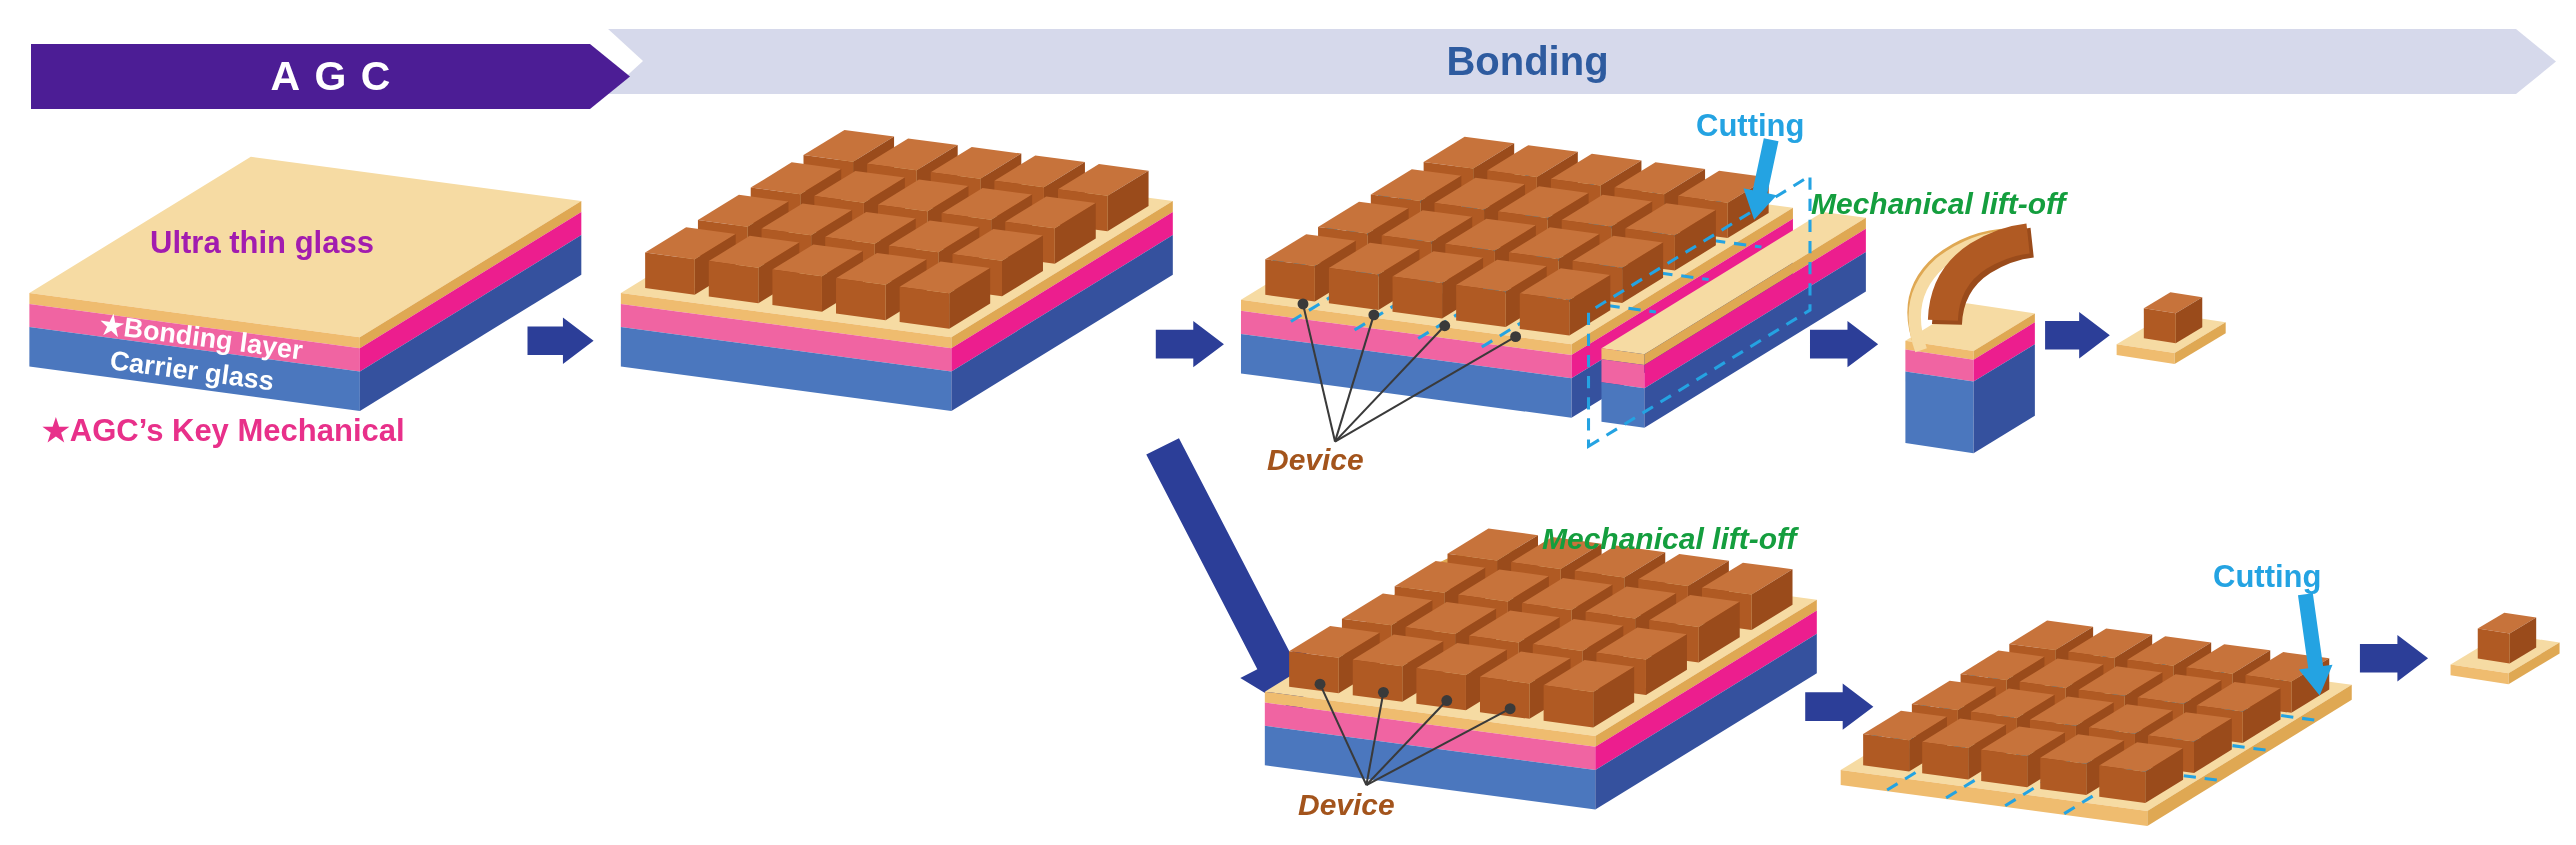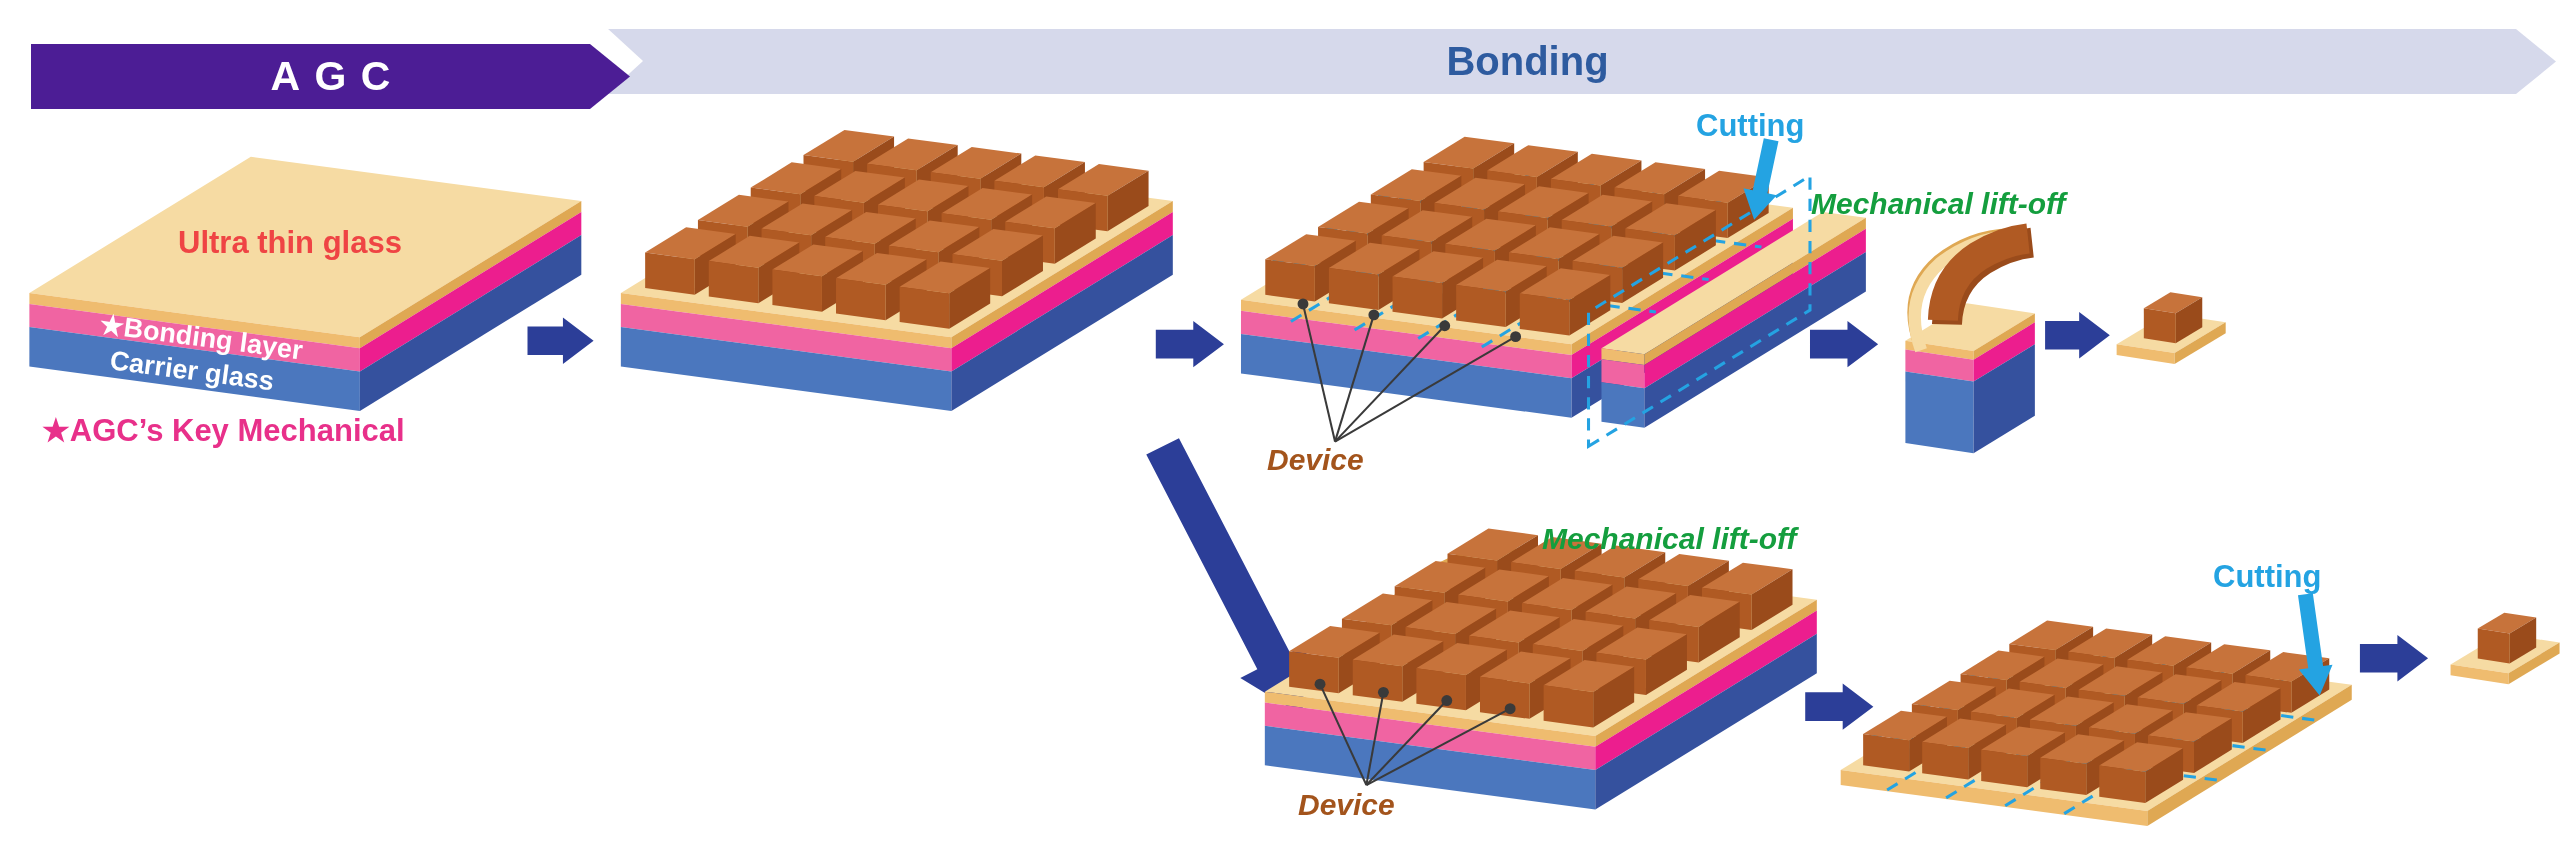--- a/index.html
+++ b/index.html
@@ -414,21 +414,21 @@
     </svg>
 
   <div class="band band-customer" style="background: rgb(214, 217, 235);">
     <span style="color: rgb(46, 91, 159);">Bonding</span>
   </div>
   <div class="band-agc-outline"></div>
   <div class="band band-agc" style="background: #4c1d95; margin-top: 15px;">
     <span>AGC</span>
   </div>
 
-  <div class="lbl f46 center" style="left: 178px; top: 225px; width: 293px; color: #ef4444;">Ultra thin glass</div>
+  <div class="lbl f46 center" style="left: 150px; top: 225px; width: 293px; color: #a21caf;">Ultra thin glass</div>
 
   <div class="lbl f40 rot white" style="left:100px;top:308px;width:232px;">★Bonding layer</div>
 
   <div class="lbl f40 rot white" style="left:110px;top:345px;width:211px;">Carrier glass</div>
 
   <div class="lbl f46" style="left: 42px; top: 412px; color: rgb(232, 48, 138);">★AGC’s Key Mechanical</div>
 
   <div class="lbl f46 center" style="left: 1696px; top: 108px; width: 164px; color: rgb(36, 163, 226);">Cutting</div>
 
   <div class="lbl f44" style="left: 1811px; top: 187px; color: rgb(20, 158, 62);">Mechanical lift-off</div>

